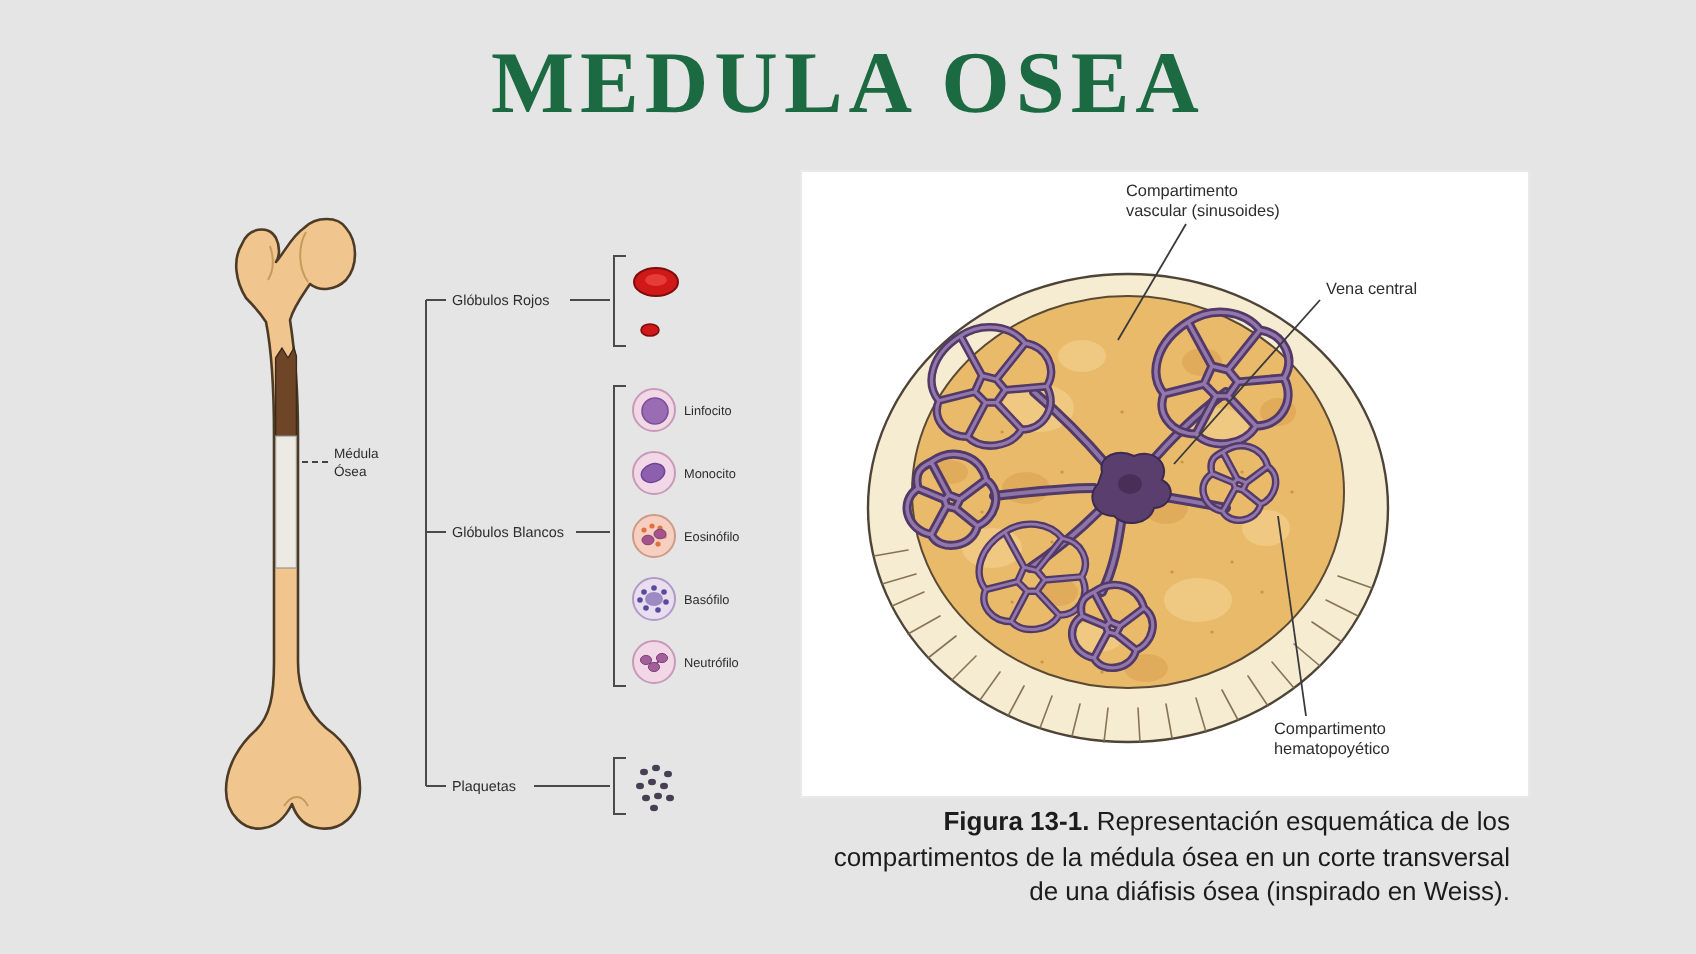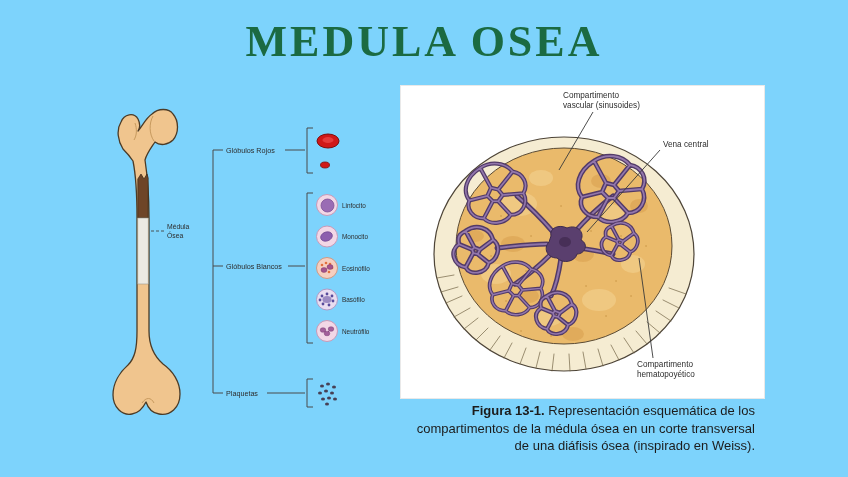--- a/index.html
+++ b/index.html
@@ -1,16 +1,16 @@
 <!DOCTYPE html>
 <html><head>
 <meta charset="utf-8">
 <style>
   html,body{margin:0;padding:0;background:#ffffff;}
-  #page{position:relative;width:848px;height:477px;background:#7dd3fc;overflow:hidden;
+  #page{position:relative;width:848px;height:477px;background:#e5e5e5;overflow:hidden;
         font-family:"Liberation Sans",sans-serif;}
   #title{position:absolute;top:16px;left:0;width:848px;text-align:center;
          font-family:"Liberation Serif",serif;font-weight:700;font-size:44px;
          letter-spacing:3px;color:#1b6a42;}
   #bone-panel{position:absolute;left:95px;top:103px;width:300px;height:332px;}
   #figure-panel{position:absolute;left:400px;top:85px;width:363px;height:312px;
                 border:1px solid #e9e9e9;background:#fff;}
   #caption{position:absolute;left:415px;top:402px;width:340px;font-size:13px;
            line-height:1.35;color:#1c1c1c;text-align:right;}
   #caption b{font-weight:700;}

